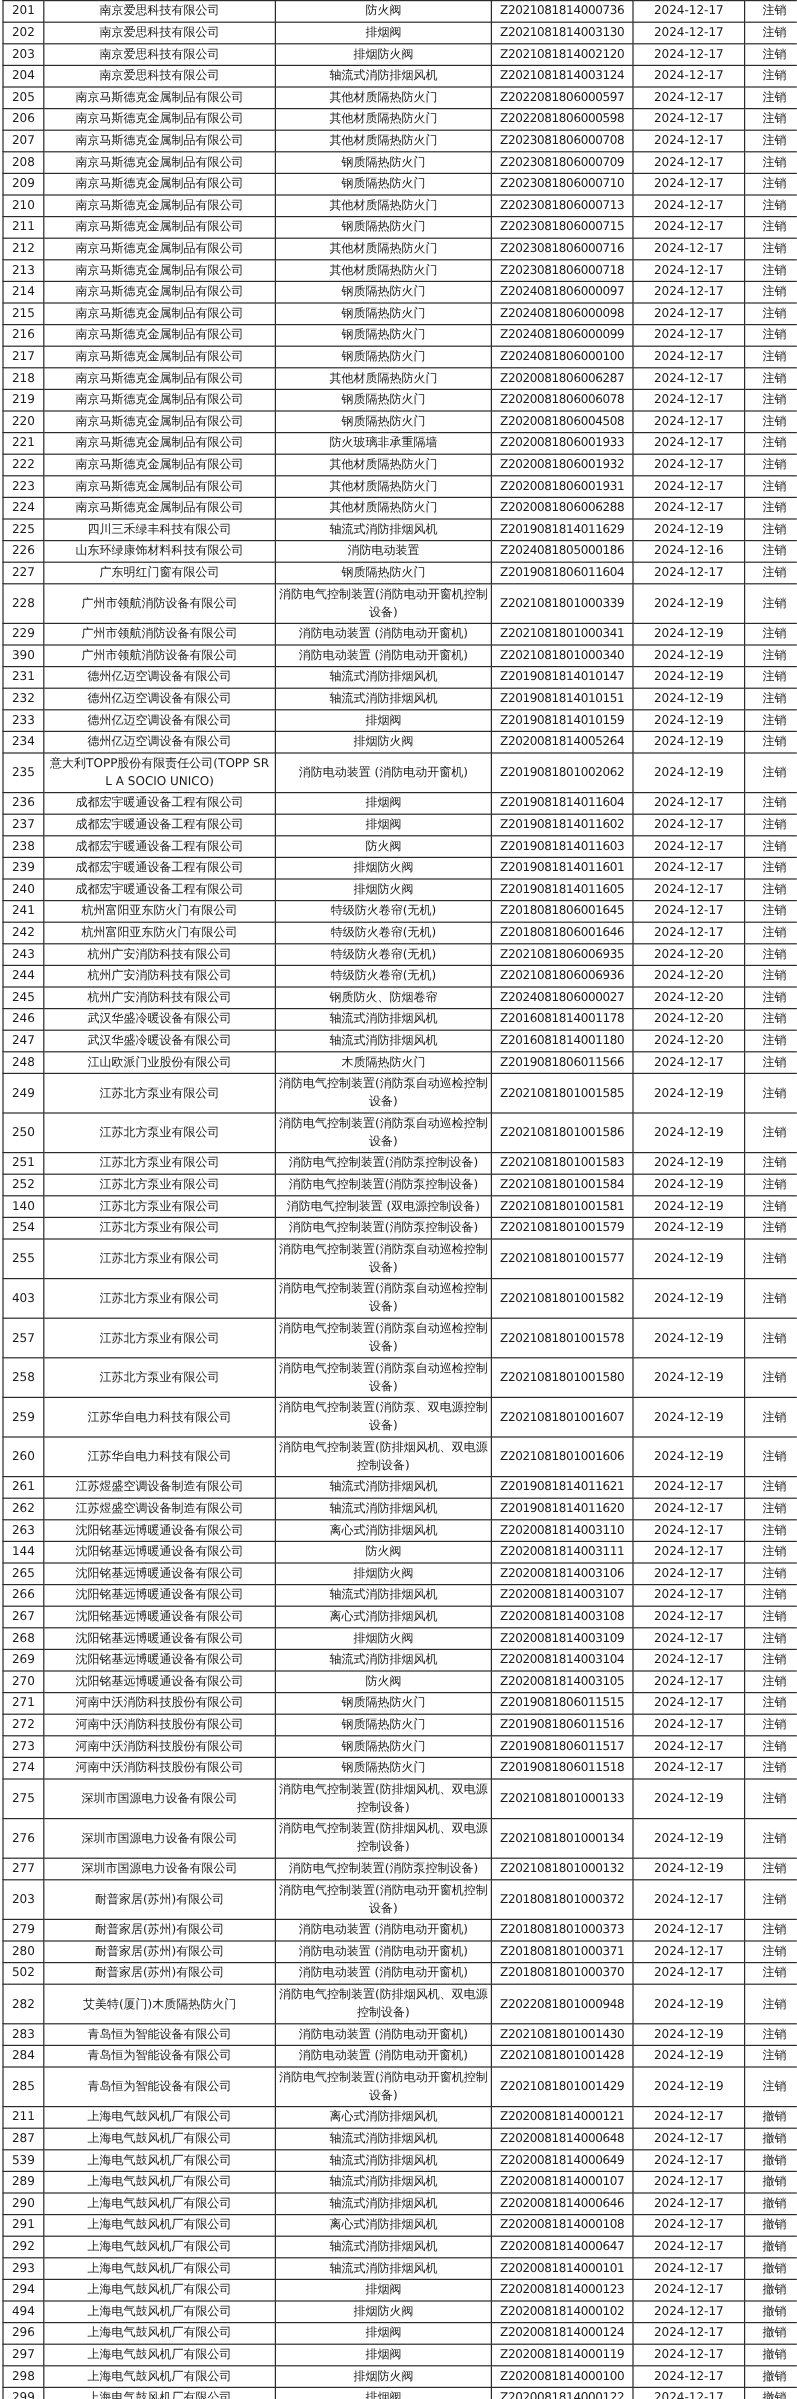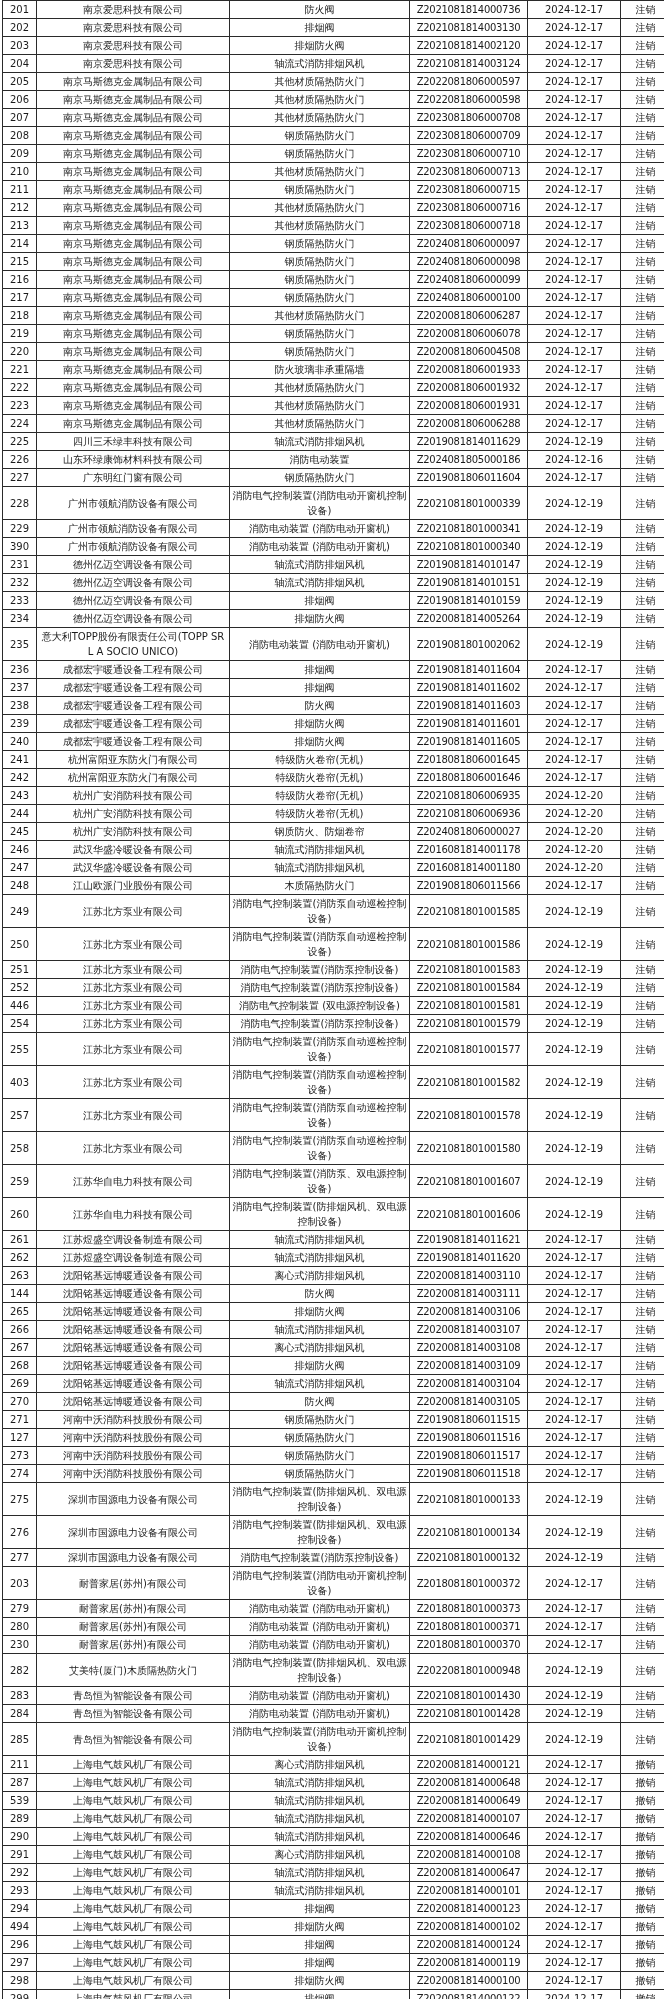--- a/index.html
+++ b/index.html
@@ -450,21 +450,21 @@
   </tr>
         <tr>
     <td class="c-no">252</td>
     <td class="c-company">江苏北方泵业有限公司</td>
     <td class="c-product">消防电气控制装置(消防泵控制设备)</td>
     <td class="c-cert">Z2021081801001584</td>
     <td class="c-date">2024-12-19</td>
     <td class="c-status">注销</td>
   </tr>
         <tr>
-    <td class="c-no">446</td>
+    <td class="c-no">140</td>
     <td class="c-company">江苏北方泵业有限公司</td>
     <td class="c-product">消防电气控制装置 (双电源控制设备)</td>
     <td class="c-cert">Z2021081801001581</td>
     <td class="c-date">2024-12-19</td>
     <td class="c-status">注销</td>
   </tr>
         <tr>
     <td class="c-no">254</td>
     <td class="c-company">江苏北方泵业有限公司</td>
     <td class="c-product">消防电气控制装置(消防泵控制设备)</td>
@@ -602,21 +602,21 @@
   </tr>
         <tr>
     <td class="c-no">271</td>
     <td class="c-company">河南中沃消防科技股份有限公司</td>
     <td class="c-product">钢质隔热防火门</td>
     <td class="c-cert">Z2019081806011515</td>
     <td class="c-date">2024-12-17</td>
     <td class="c-status">注销</td>
   </tr>
         <tr>
-    <td class="c-no">127</td>
+    <td class="c-no">272</td>
     <td class="c-company">河南中沃消防科技股份有限公司</td>
     <td class="c-product">钢质隔热防火门</td>
     <td class="c-cert">Z2019081806011516</td>
     <td class="c-date">2024-12-17</td>
     <td class="c-status">注销</td>
   </tr>
         <tr>
     <td class="c-no">273</td>
     <td class="c-company">河南中沃消防科技股份有限公司</td>
     <td class="c-product">钢质隔热防火门</td>
@@ -674,21 +674,21 @@
   </tr>
         <tr>
     <td class="c-no">280</td>
     <td class="c-company">耐普家居(苏州)有限公司</td>
     <td class="c-product">消防电动装置 (消防电动开窗机)</td>
     <td class="c-cert">Z2018081801000371</td>
     <td class="c-date">2024-12-17</td>
     <td class="c-status">注销</td>
   </tr>
         <tr>
-    <td class="c-no">230</td>
+    <td class="c-no">502</td>
     <td class="c-company">耐普家居(苏州)有限公司</td>
     <td class="c-product">消防电动装置 (消防电动开窗机)</td>
     <td class="c-cert">Z2018081801000370</td>
     <td class="c-date">2024-12-17</td>
     <td class="c-status">注销</td>
   </tr>
         <tr>
     <td class="c-no">282</td>
     <td class="c-company">艾美特(厦门)木质隔热防火门</td>
     <td class="c-product">消防电气控制装置(防排烟风机、双电源控制设备)</td>

